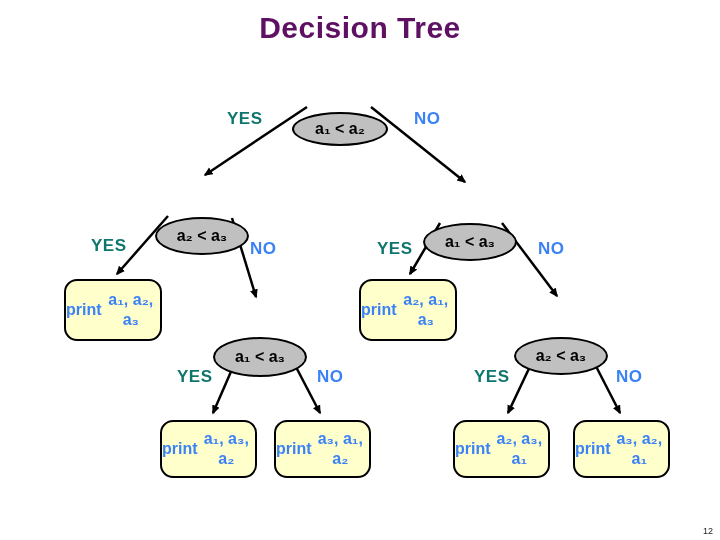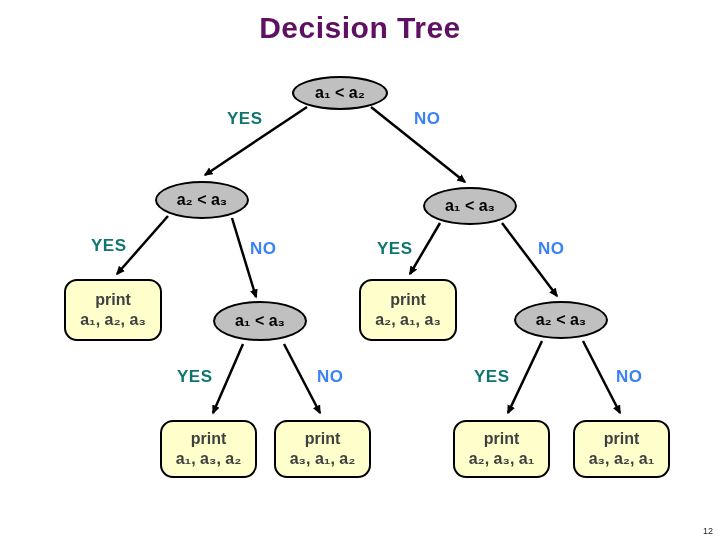--- a/index.html
+++ b/index.html
@@ -34,35 +34,36 @@
     border: 2.5px solid #000;
     border-radius: 50%;
     display: flex;
     align-items: center;
     justify-content: center;
     box-sizing: border-box;
     font-weight: bold;
     font-size: 16px;
     color: #000;
     font-family: "Liberation Sans", "DejaVu Sans", sans-serif;
+    margin-top: 36px;
   }
   .leaf {
     position: absolute;
     background: #ffffcc;
     border: 2.5px solid #000;
     border-radius: 13px;
     display: flex;
-    flex-direction: column;
+    flex-direction: row;
     align-items: center;
     justify-content: center;
     box-sizing: border-box;
     font-weight: bold;
     font-size: 16px;
     line-height: 20px;
-    color: #404040;
+    color: #3b82f6;
     text-align: center;
   }
   .elabel {
     position: absolute;
     font-weight: bold;
     font-size: 17px;
     letter-spacing: 0.5px;
   }
   .yes { color: #0f766e; }
   .no  { color: #3b82f6; }

